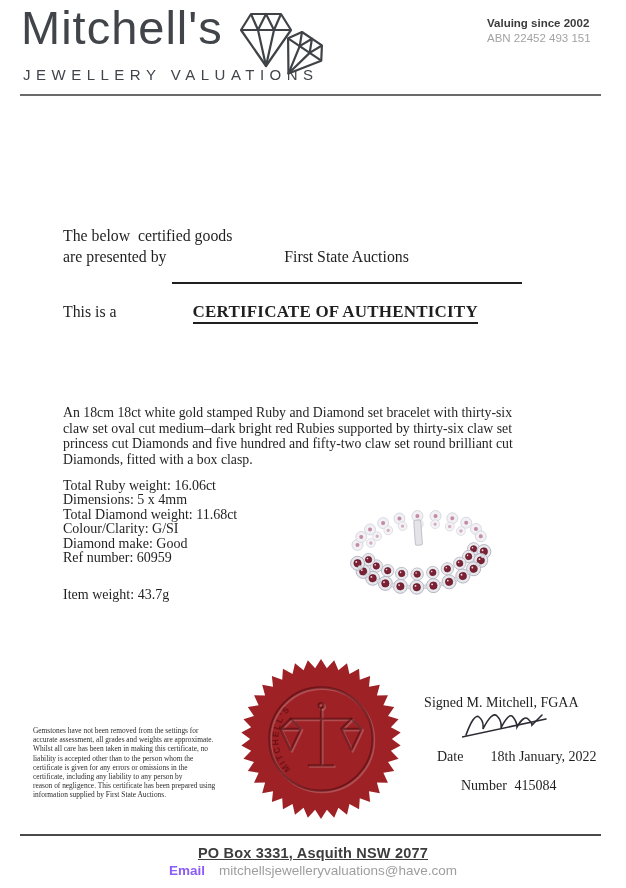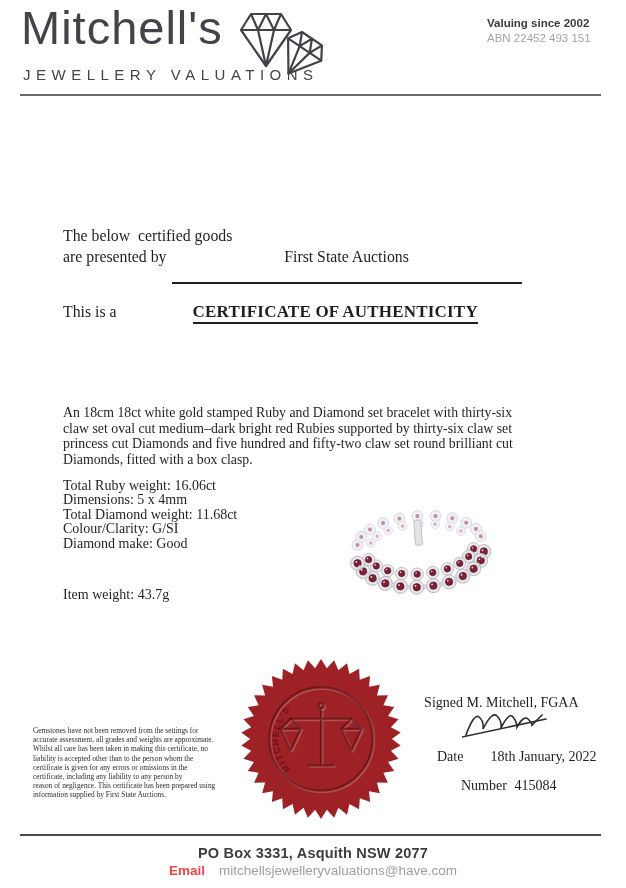--- a/index.html
+++ b/index.html
@@ -57,27 +57,27 @@
   .sign-row .lbl{display:inline-block;width:50px;}
   .row-signed{left:413px;top:695px;text-align:right;}
   .row-date{left:437px;top:749px;}
   .row-number{left:461px;top:778px;}
   .signature-svg{position:absolute;left:462px;top:709px;width:88px;height:32px;}
   
   .footer-rule{position:absolute;left:20px;top:834px;width:581px;border-top:2px solid #4a4a4a;}
   .footer-address{
     position:absolute;left:0;top:845px;width:626px;text-align:center;
     font-family:"Liberation Sans",sans-serif;font-weight:700;
-    font-size:14.5px;color:#3d3d3d;letter-spacing:0.2px;
+    font-size:14.5px;color:#3d3d3d;letter-spacing:0.2px;text-decoration:underline;
   }
   .footer-email{
     position:absolute;left:0;top:863px;width:626px;text-align:center;
     font-family:"Liberation Sans",sans-serif;font-size:13.5px;color:#9e9e9e;
   }
-  .footer-email .email-label{font-weight:700;color:#ef4444;margin-right:14px;}
+  .footer-email .email-label{font-weight:700;color:#8b5cf6;margin-right:14px;}
 </style>
 </head>
 <body>
 
 <div class="page">
 
   <div class="brand">Mitchell's</div>
 
   <svg class="logo-diamonds" viewBox="0 0 96 74">
     <g fill="#ffffff" stroke="#3f4347" stroke-width="2.2" stroke-linejoin="round">
@@ -108,20 +108,21 @@
   </div>
 
   <div class="description">An 18cm 18ct white gold stamped Ruby and Diamond set bracelet with thirty-six claw set oval cut medium–dark bright red Rubies supported by thirty-six claw set princess cut Diamonds and five hundred and fifty-two claw set round brilliant cut Diamonds, fitted with a box clasp.</div>
 
   <div class="details">
     <div>Total Ruby weight: 16.06ct</div>
     <div>Dimensions: 5 x 4mm</div>
     <div>Total Diamond weight: 11.68ct</div>
     <div>Colour/Clarity: G/SI</div>
     <div>Diamond make: Good</div>
+    <div>Ref number: 60959</div>
   </div>
 
   <div class="item-weight">Item weight: 43.7g</div>
 
   <svg class="bracelet-photo" viewBox="0 0 156 118">
     <g transform="rotate(-4 78 56)">
         <circle cx="16.2" cy="43.6" r="5.5" fill="#f1f1f5" stroke="#ccccd8" stroke-width="0.7"></circle>
         <circle cx="16.2" cy="43.6" r="2" fill="#c48ba4"></circle>
         <circle cx="20.5" cy="35.9" r="5.5" fill="#f1f1f5" stroke="#ccccd8" stroke-width="0.7"></circle>
         <circle cx="20.5" cy="35.9" r="2" fill="#c48ba4"></circle>

